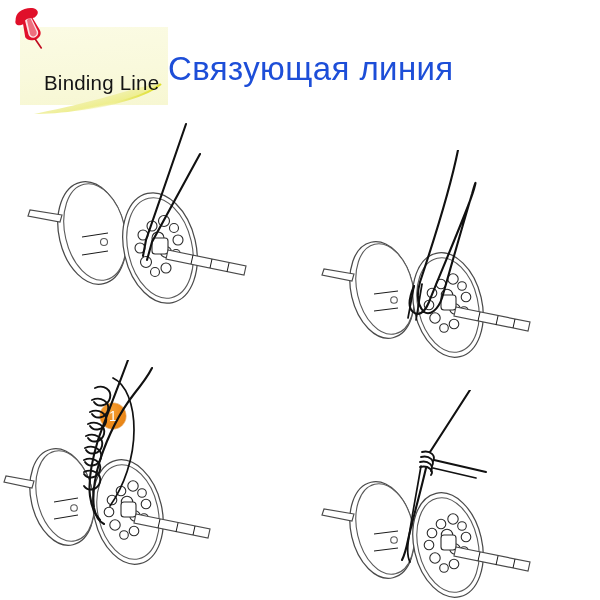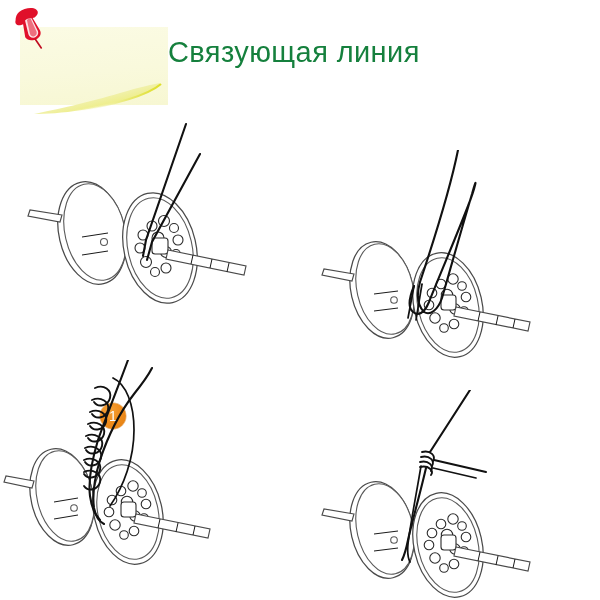--- a/index.html
+++ b/index.html
@@ -55,23 +55,23 @@
     white-space: nowrap;
     font-family: "Liberation Sans", sans-serif;
   }
   #pushpin {
     position: absolute;
     left: 8px; top: 6px;
     width: 46px; height: 44px;
   }
   #title-ru {
     position: absolute;
-    left: 168px; top: 36px;
-    font-size: 29px;
-    color: #15803d;
+    left: 168px; top: 50px;
+    font-size: 33px;
+    color: #1d4ed8;
     white-space: nowrap;
     letter-spacing: 0.4px;
     font-family: "Liberation Sans", sans-serif;
   }
 
   
   #steps {
     position: absolute;
     left: 0; top: 120px;
     width: 600px; height: 480px;
@@ -134,20 +134,21 @@
             <linearGradient id="curlg2" x1="0" y1="0" x2="1" y2="0">
               <stop offset="0" stop-color="#ffffff" stop-opacity="0"></stop>
               <stop offset="0.6" stop-color="#eaea7a"></stop>
               <stop offset="1" stop-color="#dede28"></stop>
             </linearGradient>
           </defs>
           <path d="M132,0 C126,10 96,20 54,27 C34,30 18,31 6,31 C26,27 62,19 92,10 C112,4 126,1 132,0 Z" fill="url(#curlg)"></path>
           <path d="M133,1 C120,12 86,22 42,29" stroke="url(#curlg2)" stroke-width="2.2" fill="none"></path>
         </svg>
       </div>
+      <div id="note-label">Binding Line</div>
     </div>
 
     <div id="pushpin">
       <svg width="46" height="44" viewBox="0 0 46 44">
         <g transform="rotate(-18 23 20)">
           <path d="M16,3 C22,1 30,2 33,6 C35,9 33,12 29,13 L27,13 L30,26 C31,30 29,33 25,34 C20,35 15,33 14,29 L16,16 L14,16 C10,16 8,13 10,10 C11,7 13,4 16,3 Z" fill="#e0102a"></path>
           <path d="M19,13 C21,12 24,12 26,13 L28,27 C28,30 26,32 23,32 C20,32 18,30 18,27 Z" fill="#ffffff" opacity="0.88"></path>
           <path d="M21,13 C22,12.4 24,12.4 25,13 L26.5,27 C26.5,29.4 25,30.8 23,30.8 C21,30.8 19.6,29.4 19.6,27 Z" fill="#e0102a" opacity="0.55"></path>
           <path d="M23,34 L26,44" stroke="#c00d22" stroke-width="1.7" fill="none" stroke-linecap="round"></path>
         </g>

